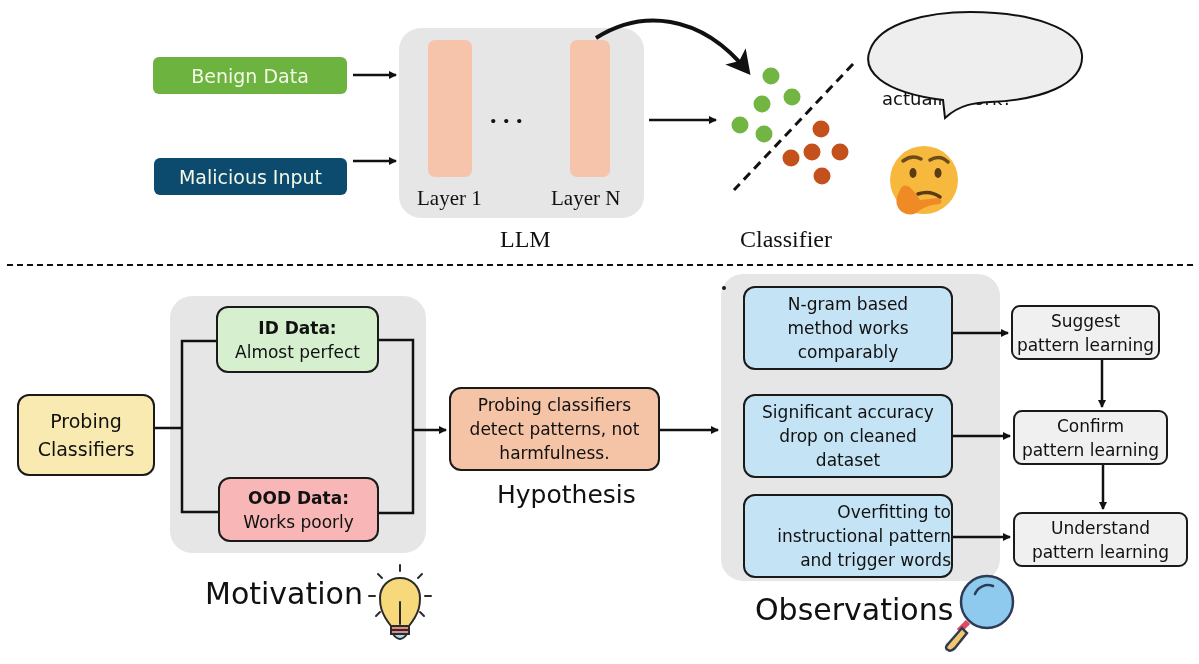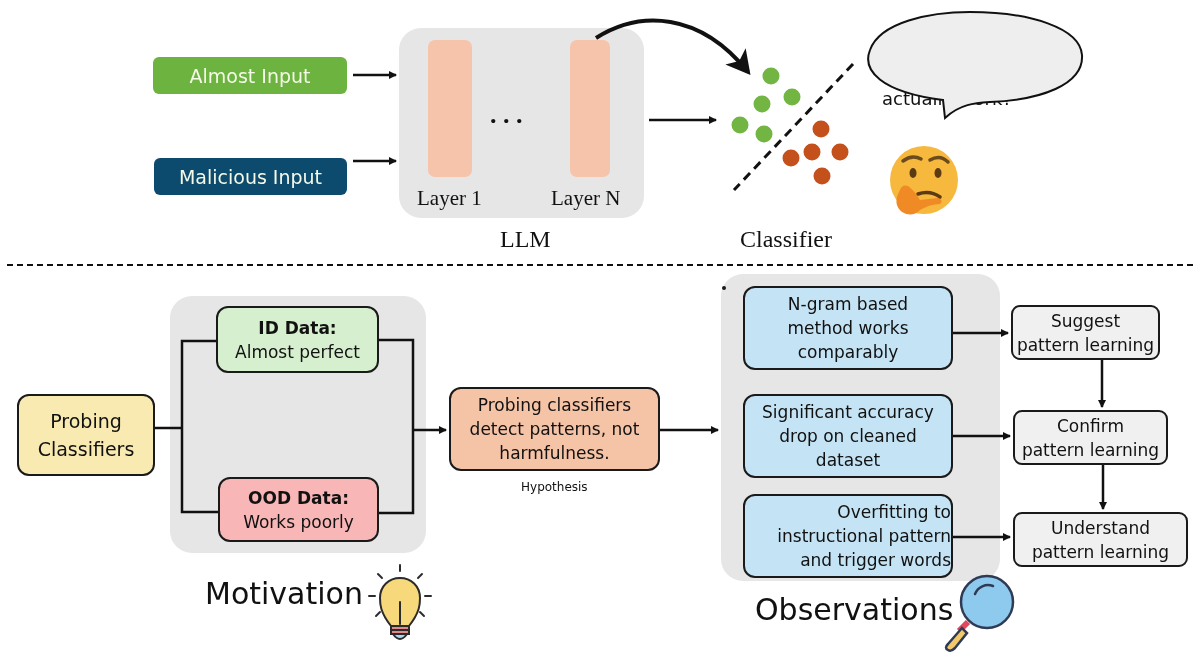--- a/index.html
+++ b/index.html
@@ -11,21 +11,21 @@
     .panel { background: #e6e6e6; border-radius: 22px; }
     .layer { background: #f6c4ab; border-radius: 7px; }
     .serif { font-family: "Liberation Serif", "DejaVu Serif", serif; }
     .bordered { border: 2px solid #1a1a1a; border-radius: 12px; font-size: 17px; line-height: 24px; }
     .hand { font-family: "DejaVu Sans", sans-serif; }
   </style>
 </head>
 <body>
 
 <div class="box pill" style="left:153px; top:57px; width:194px; height:37px; background:#6db33f;">
-  <span>Almost Input</span>
+  <span>Benign Data</span>
 </div>
 <div class="box pill" style="left:154px; top:158px; width:193px; height:37px; background:#0c4a6e;">
   <span>Malicious Input</span>
 </div>
 
 <div class="abs panel" style="left:399px; top:28px; width:245px; height:190px;"></div>
 <div class="abs layer" style="left:428px; top:40px; width:44px; height:137px;"></div>
 <div class="abs layer" style="left:570px; top:40px; width:40px; height:137px;"></div>
 <div class="abs serif" style="left:490px; top:100px; font-size:26px; font-weight:bold;">. . .</div>
 <div class="abs serif" style="left:417px; top:186px; font-size:21px;">Layer 1</div>
@@ -57,21 +57,21 @@
 <div class="box bordered" style="left:218px; top:477px; width:161px; height:65px; background:#f8b6b6;">
   <div style="font-weight:bold;">OOD Data:</div>
   <div>Works poorly</div>
 </div>
 
 <div class="box bordered" style="left:449px; top:387px; width:211px; height:84px; background:#f5c3a6;">
   <div>Probing classifiers</div>
   <div>detect patterns, not</div>
   <div>harmfulness.</div>
 </div>
-<div class="abs" style="left:497px; top:480px; font-size:12px;margin-left:24px;">Hypothesis</div>
+<div class="abs" style="left:497px; top:480px; font-size:25px;">Hypothesis</div>
 
 <div class="box bordered" style="left:722px; top:286px; width:0; height:0;"></div>
 
 <div class="box bordered" style="left:743px; top:286px; width:210px; height:84px; background:#c4e3f4;text-align:center;">
   <div>N-gram based</div>
   <div>method works</div>
   <div>comparably</div>
 </div>
 <div class="box bordered" style="left:743px; top:394px; width:210px; height:84px; background:#c4e3f4;">
   <div>Significant accuracy</div>

